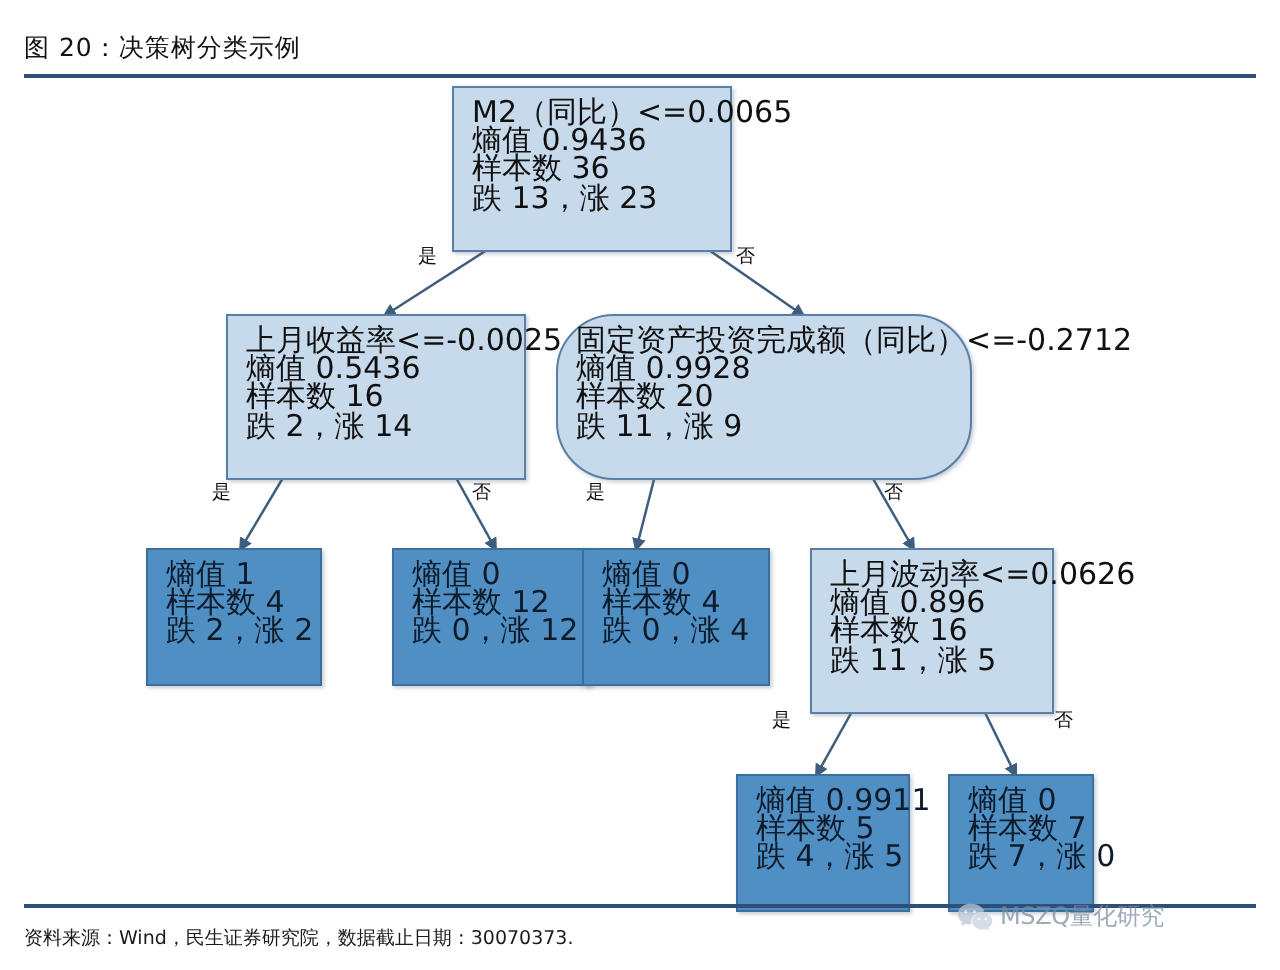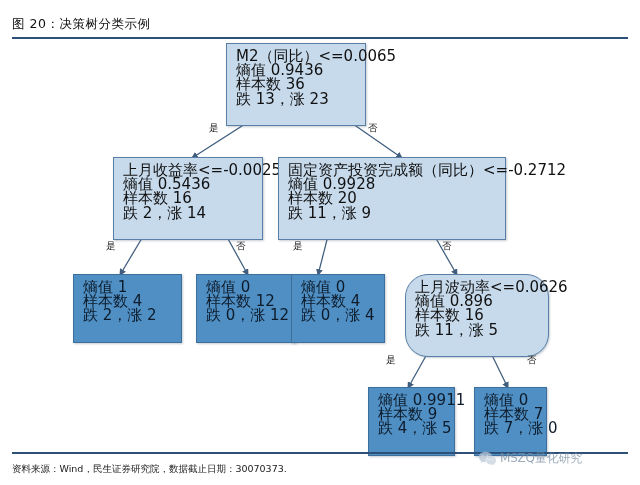--- a/index.html
+++ b/index.html
@@ -169,63 +169,63 @@
     <div class="edge-label" style="left:209px; top:82px;">是</div>
     <div class="edge-label" style="left:368px; top:82px;">否</div>
 
     <div class="node decision" style="left:113px; top:117px; width:150px;">
       <span class="line">上月收益率&lt;=-0.0025</span>
       <span class="line">熵值 0.5436</span>
       <span class="line">样本数 16</span>
       <span class="line">跌 2，涨 14</span>
     </div>
 
-    <div class="node decision" style="left:278px; top:117px; width:228px;">
+    <div class="node decision" style="left:278px; top:117px; width:208px;border-radius:29px;">
       <span class="line">固定资产投资完成额（同比）&lt;=-0.2712</span>
       <span class="line">熵值 0.9928</span>
       <span class="line">样本数 20</span>
       <span class="line">跌 11，涨 9</span>
     </div>
 
     <div class="edge-label" style="left:106px; top:200px;">是</div>
     <div class="edge-label" style="left:236px; top:200px;">否</div>
     <div class="edge-label" style="left:293px; top:200px;">是</div>
     <div class="edge-label" style="left:442px; top:200px;">否</div>
 
-    <div class="node leaf" style="left:73px; top:234px; width:109px;">
+    <div class="node leaf" style="left:73px; top:234px; width:88px;">
       <span class="line">熵值 1</span>
       <span class="line">样本数 4</span>
       <span class="line">跌 2，涨 2</span>
     </div>
 
     <div class="node leaf" style="left:196px; top:234px; width:100px;">
       <span class="line">熵值 0</span>
       <span class="line">样本数 12</span>
       <span class="line">跌 0，涨 12</span>
     </div>
 
     <div class="node leaf" style="left:291px; top:234px; width:94px;">
       <span class="line">熵值 0</span>
       <span class="line">样本数 4</span>
       <span class="line">跌 0，涨 4</span>
     </div>
 
-    <div class="node decision" style="left:405px; top:234px; width:144px;border-radius:23px;">
+    <div class="node decision" style="left:405px; top:234px; width:122px;">
       <span class="line">上月波动率&lt;=0.0626</span>
       <span class="line">熵值 0.896</span>
       <span class="line">样本数 16</span>
       <span class="line">跌 11，涨 5</span>
     </div>
 
     <div class="edge-label" style="left:386px; top:314px;">是</div>
     <div class="edge-label" style="left:527px; top:314px;">否</div>
 
     <div class="node leaf" style="left:368px; top:347px; width:87px;">
       <span class="line">熵值 0.9911</span>
-      <span class="line">样本数 9</span>
+      <span class="line">样本数 5</span>
       <span class="line">跌 4，涨 5</span>
     </div>
 
     <div class="node leaf" style="left:474px; top:347px; width:73px;">
       <span class="line">熵值 0</span>
       <span class="line">样本数 7</span>
       <span class="line">跌 7，涨 0</span>
     </div>
 
   </div>

